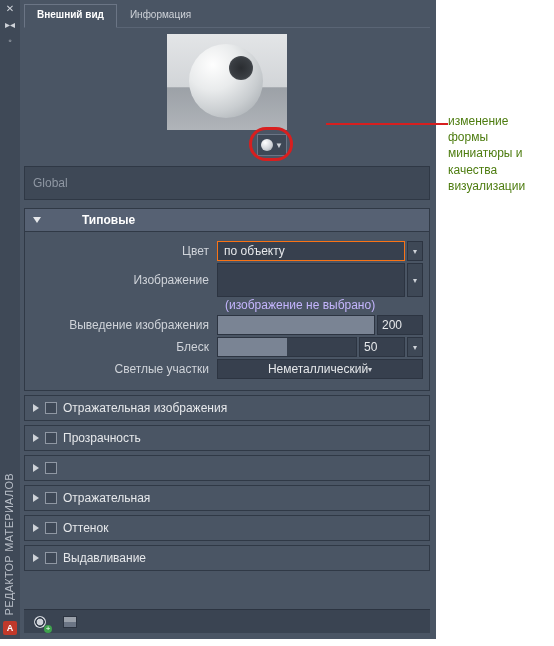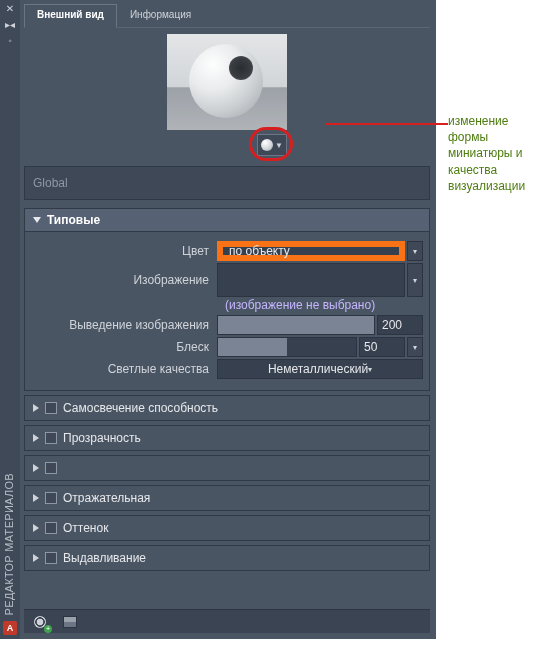--- a/index.html
+++ b/index.html
@@ -146,20 +146,21 @@
   .section-header {
     margin-top: 8px;
     background: #566173;
     border: 1px solid #303946;
     height: 24px;
     display: flex; align-items: center;
     padding: 0 8px;
     color: #ffffff;
     font-weight: 600;
     cursor: pointer;
+    gap: 35px;
   }
   .section-header .tri {
     display: inline-block;
     width: 0; height: 0;
     border-left: 4px solid transparent;
     border-right: 4px solid transparent;
     border-top: 6px solid #e6e8eb;
     margin-right: 6px;
   }
   .section-body {
@@ -172,21 +173,21 @@
   .prop-label {
     width: 186px;
     text-align: right;
     padding-right: 8px;
     color: #cfd3d9;
   }
   .prop-ctl { flex: 1; display: flex; align-items: center; gap: 2px; min-width: 0; }
   .swatch {
     flex: 1; height: 20px;
     background: #37404e;
-    border: 6px solid #f97316;
+    border: 1px solid #f97316;
   }
   .mini-dd {
     width: 16px; height: 20px;
     background: #3e4856;
     border: 1px solid #2c3441;
     display: flex; align-items: center; justify-content: center;
     font-size: 8px; color: #cfd3d9;
     cursor: pointer;
   }
   .img-box {
@@ -376,35 +377,35 @@
         <div class="prop-ctl">
           <div class="slider">
               <div class="slider-fill" style="width:50%;"></div>
             </div>
           <div class="num-box">50</div>
           <div class="mini-dd">▾</div>
         </div>
       </div>
 
       <div class="prop-row">
-        <div class="prop-label">Светлые качества</div>
+        <div class="prop-label">Светлые участки</div>
         <div class="prop-ctl">
           <div class="select-box">
             <span>Неметаллический</span>
             <span class="caret">▾</span>
           </div>
         </div>
       </div>
 
     </div>
 
     <div class="section-collapsed">
       <span class="tri-r"></span>
       <span class="chk"></span>
-      <span>Самосвечение способность</span>
+      <span>Отражательная изображения</span>
     </div>
     <div class="section-collapsed">
       <span class="tri-r"></span>
       <span class="chk"></span>
       <span>Прозрачность</span>
     </div>
     <div class="section-collapsed">
       <span class="tri-r"></span>
       <span class="chk"></span>
     </div>

